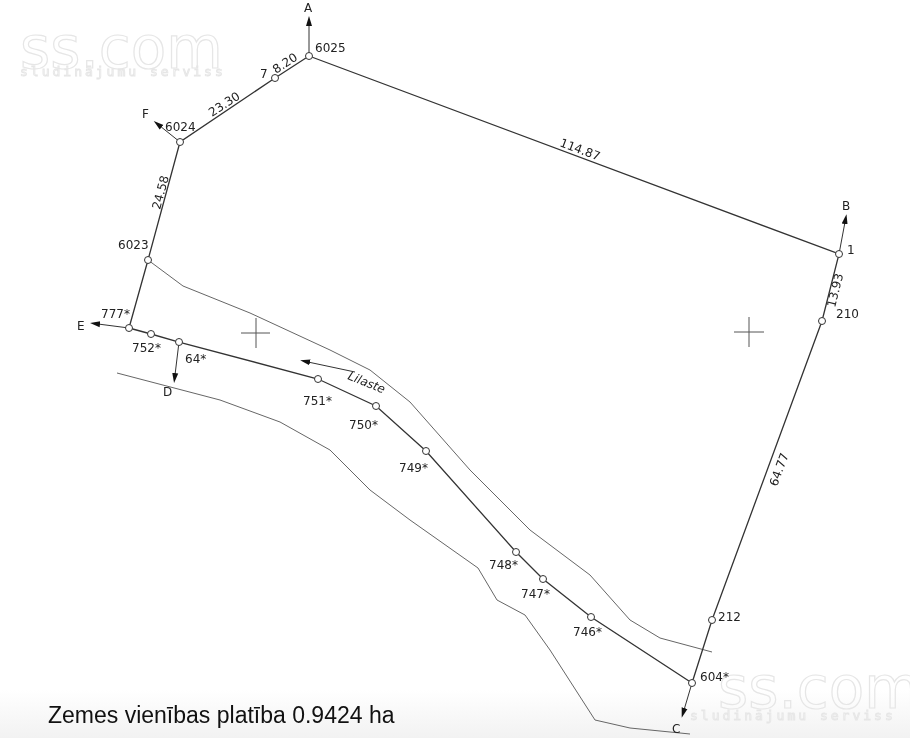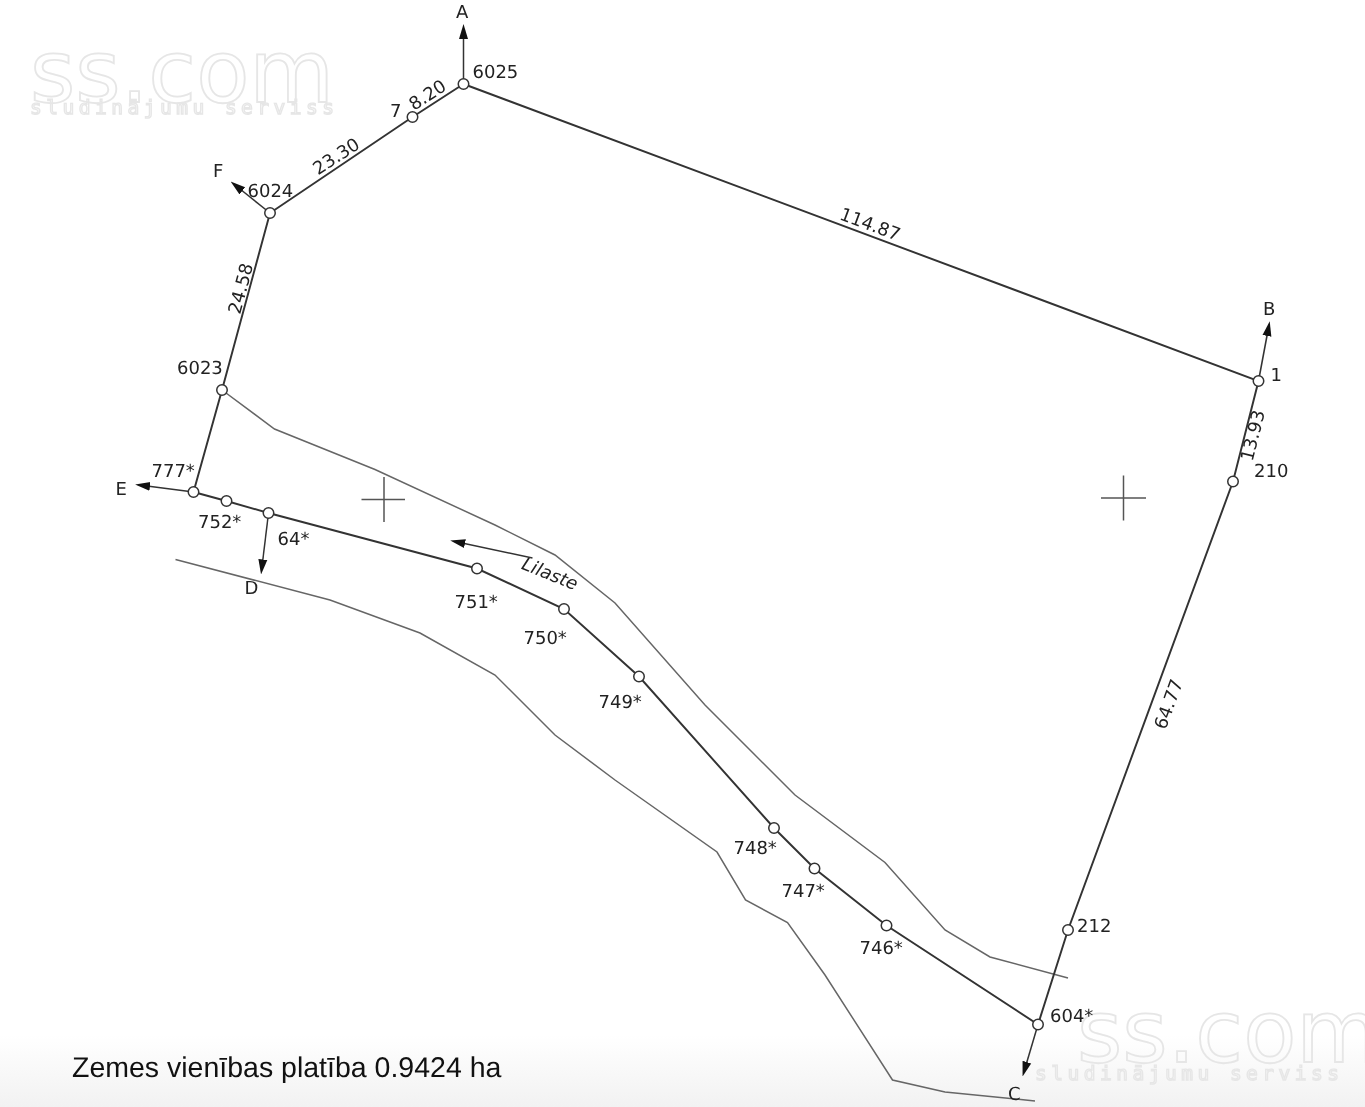--- a/index.html
+++ b/index.html
@@ -5,21 +5,21 @@
   html, body { margin: 0; padding: 0; background: #ffffff; }
   body { width: 910px; height: 738px; position: relative; overflow: hidden;
          font-family: "DejaVu Sans", sans-serif; }
   svg { position: absolute; left: 0; top: 0; }
   .lbl { font-family: "DejaVu Sans", sans-serif; font-size: 12px; fill: #222; }
   .dim { font-family: "DejaVu Sans", sans-serif; font-size: 12px; fill: #222; }
   .river { font-family: "DejaVu Sans", sans-serif; font-size: 12px; fill: #222; font-style: italic; }
   .wm-big { font-family: "DejaVu Sans", sans-serif; font-size: 58px; fill: none; stroke: #e6e6e6; stroke-width: 1.2; }
   .wm-small { font-family: "DejaVu Sans Mono", monospace; font-size: 13px; fill: none; stroke: #e6e6e6; stroke-width: 0.9; letter-spacing: 3px; }
   .area-text { position: absolute; left: 48px; top: 702px; font-family: "Liberation Sans", sans-serif;
-               font-size: 19px; color: #111; }
+               font-size: 23px; color: #111; }
   .bottom-shade { position: absolute; left: 0; top: 690px; width: 910px; height: 48px;
                   background: linear-gradient(#ffffff, #f2f2f2); }
 </style>
 </head>
 <body>
 
 <div class="bottom-shade"></div>
 
 <svg width="910" height="738" viewBox="0 0 910 738">
   <defs>

